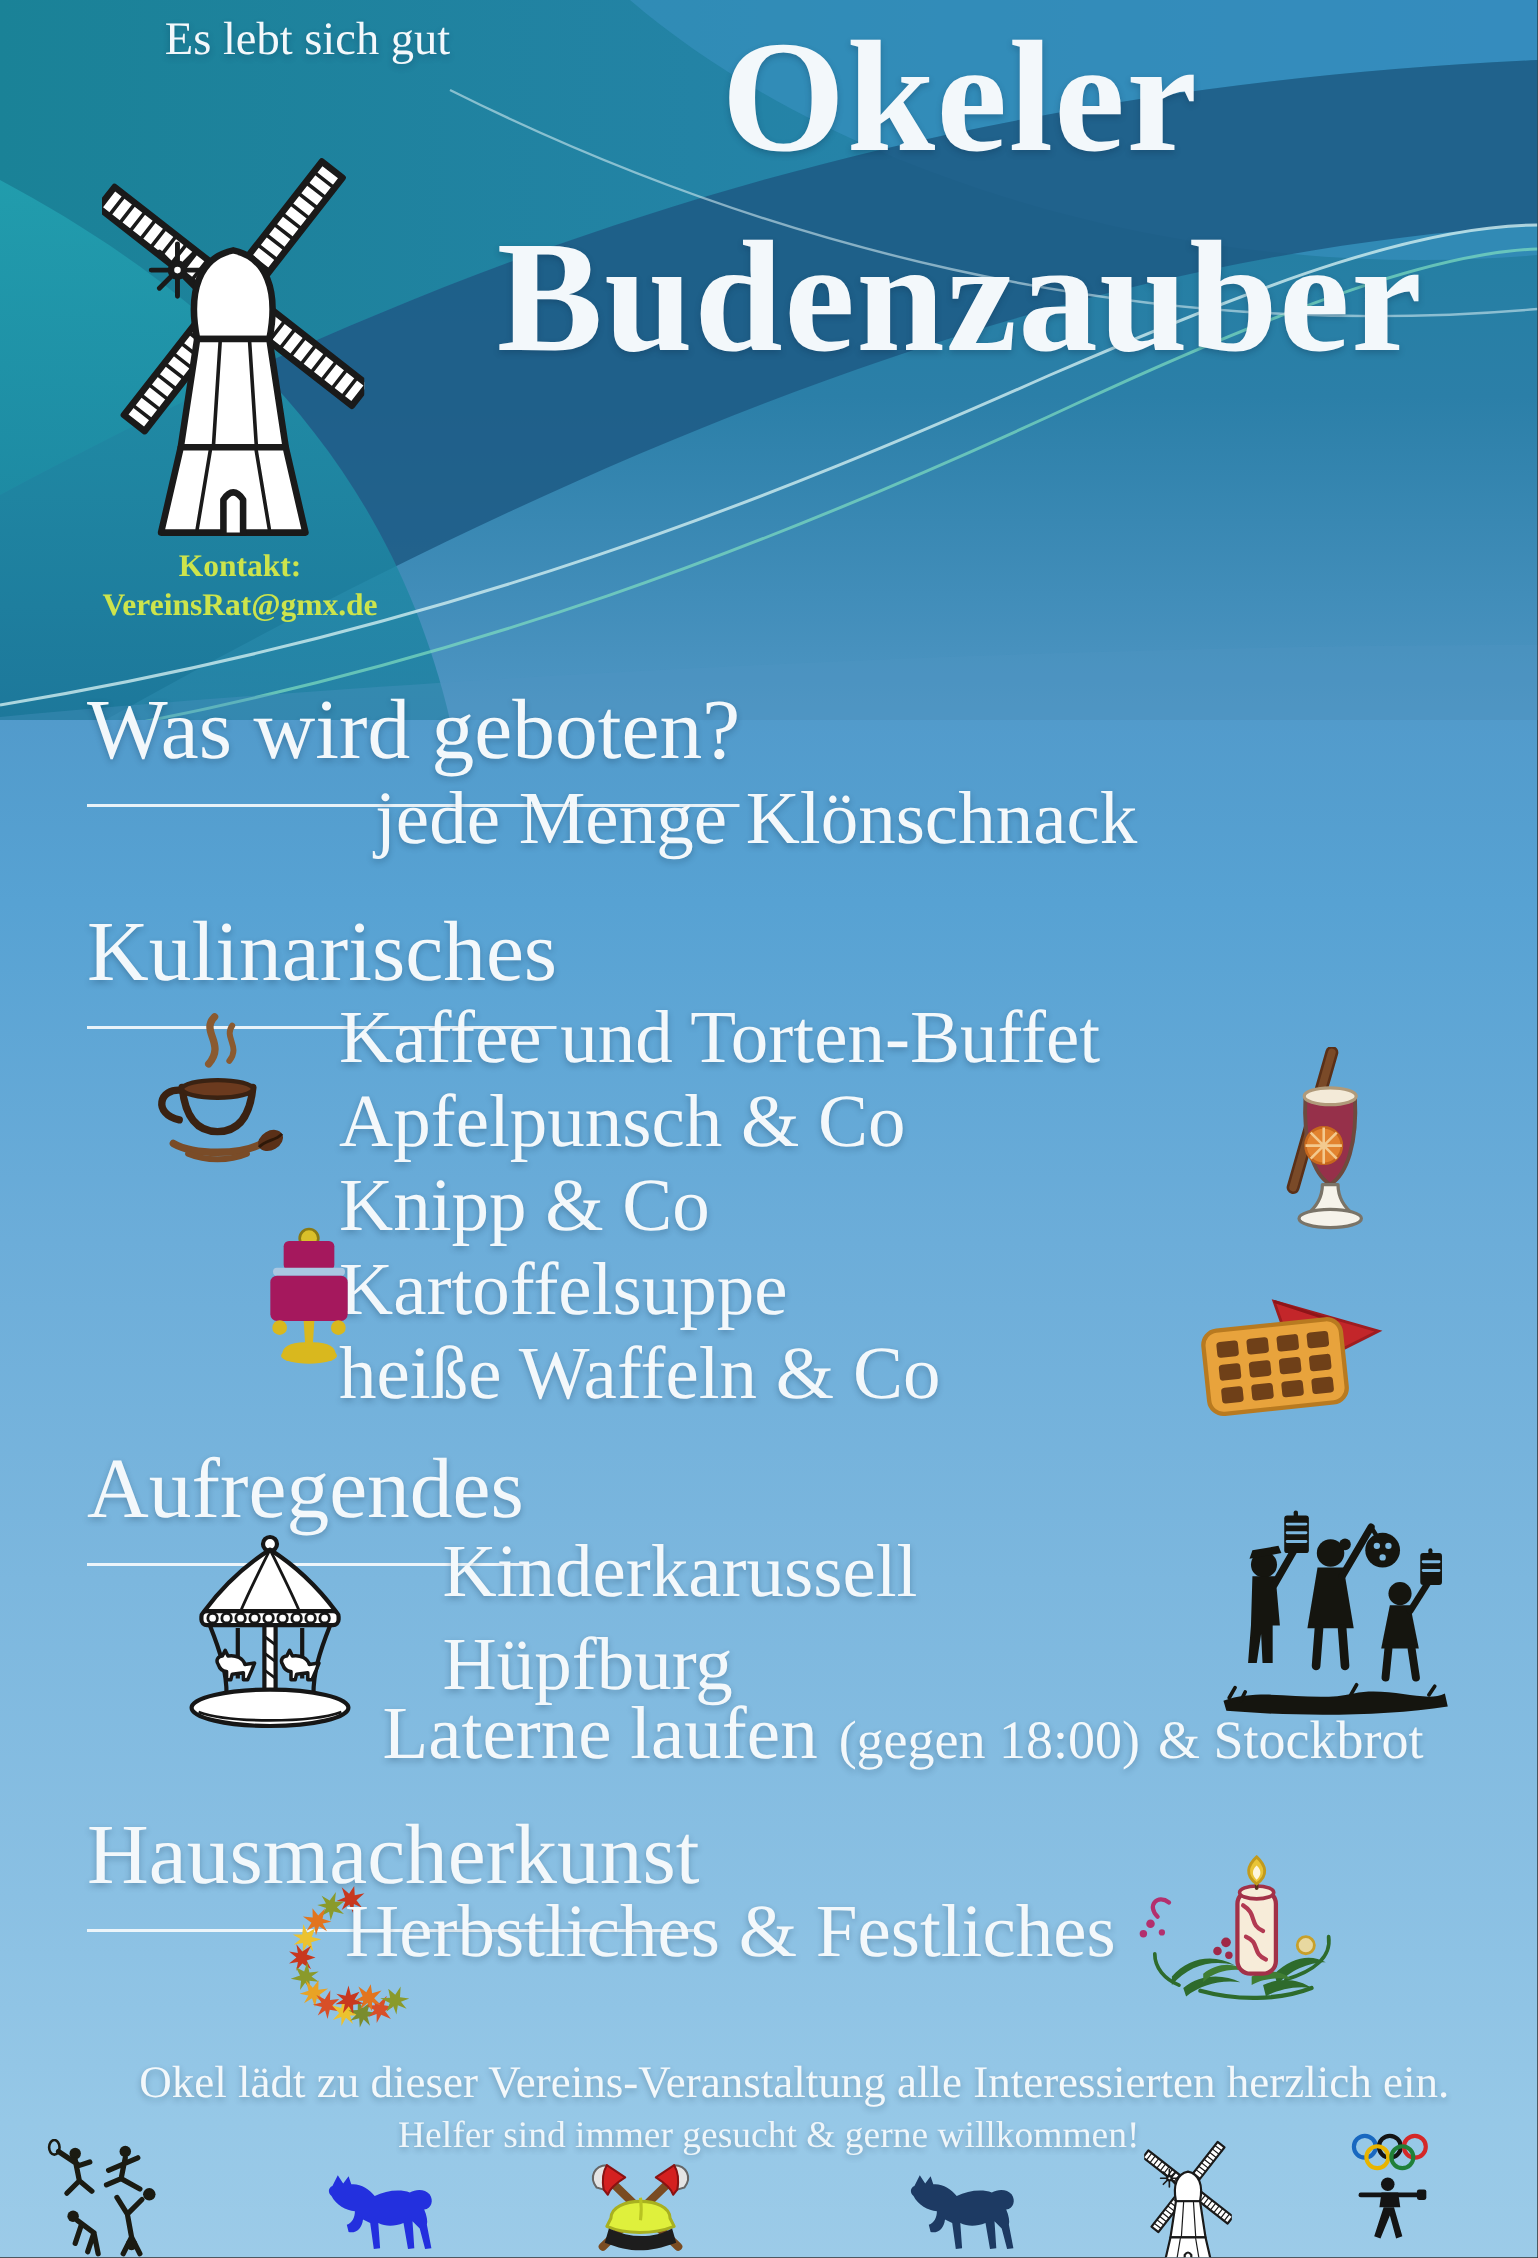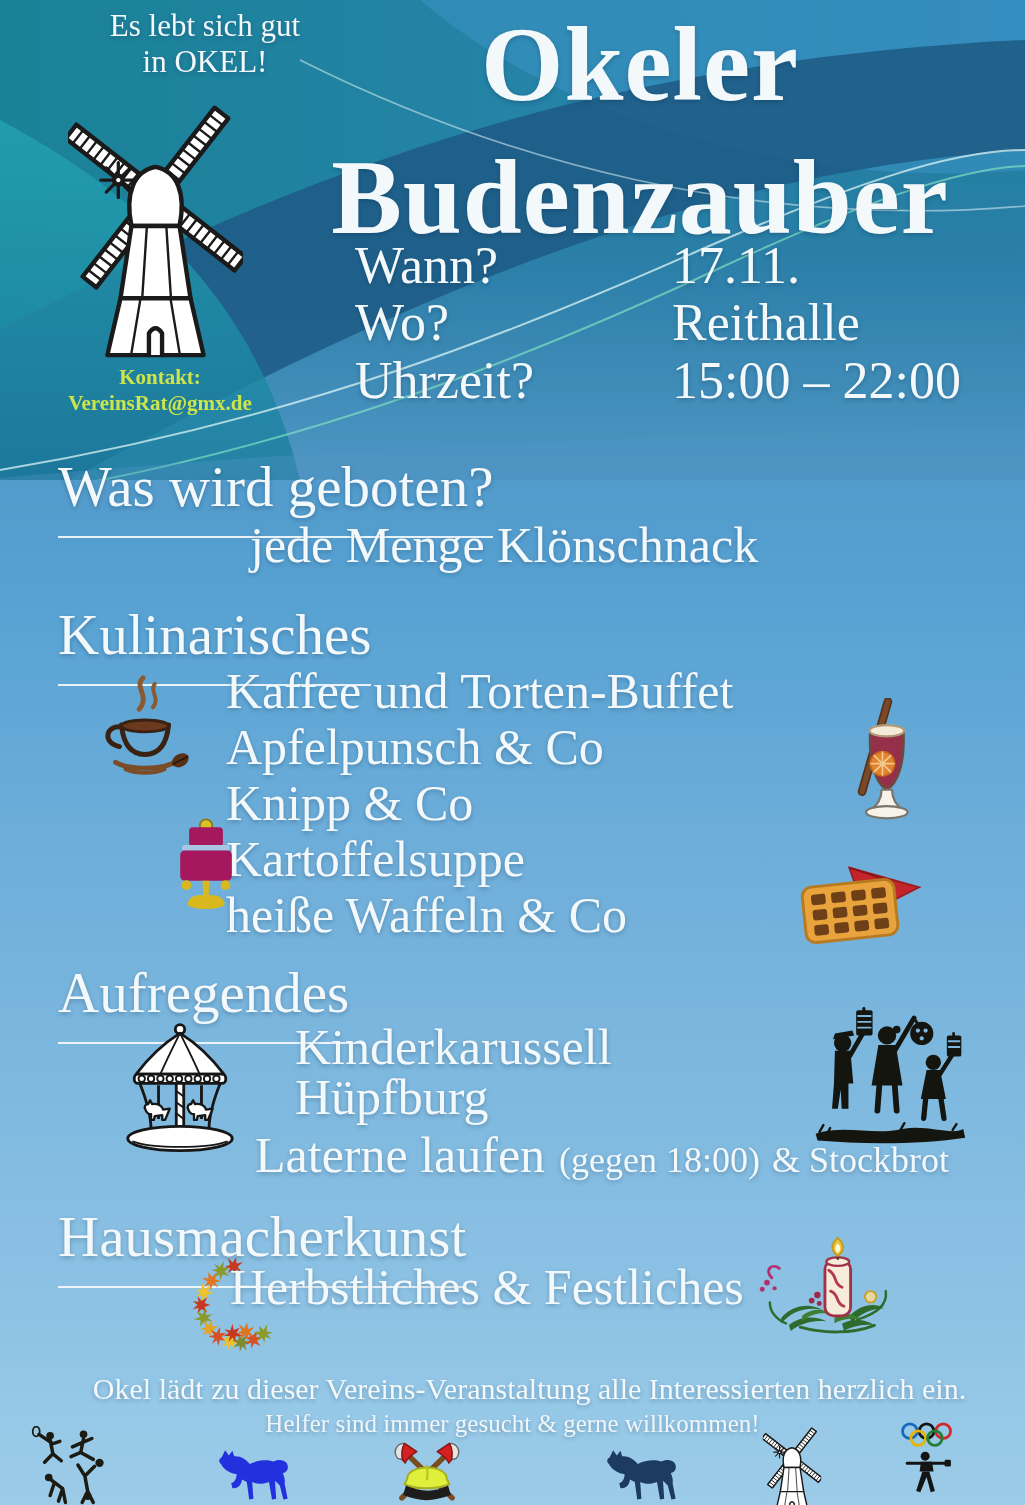--- a/index.html
+++ b/index.html
@@ -98,51 +98,36 @@
     <path d="M0,330 C300,170 600,60 1025,40 L1025,150 C700,170 380,300 0,520 Z" fill="#1d5a85" opacity="0.85"></path>
     <path d="M0,120 C150,200 260,310 300,480 L0,480 Z" fill="url(#gTealL)" opacity="0.8"></path>
     <path d="M0,470 C300,420 520,330 700,250 C850,185 950,150 1025,150" fill="none" stroke="#cfeef0" stroke-width="2" opacity="0.8"></path>
     <path d="M0,498 C300,452 540,352 720,268 C860,203 960,168 1025,166" fill="none" stroke="#7fdec0" stroke-width="2" opacity="0.7"></path>
     <path d="M300,60 C500,160 750,230 1025,206" fill="none" stroke="#dff3f6" stroke-width="1.6" opacity="0.55"></path>
     <path d="M0,480 L1025,480 L1025,430 C700,430 300,450 0,478 Z" fill="#4f96c4" opacity="0.35"></path>
   </svg>
 
   <div class="abs tagline softshadow" style="left:60px;top:8px;width:290px;font-family:Liberation Serif, serif;">
     <div>Es lebt sich gut</div>
-    <div>in OKEL!</div>
   </div>
 
   <svg class="abs" style="left:68px;top:82px" width="175" height="288" viewBox="0 0 160 260">
       <use href="#windmill"></use>
     </svg>
 
   <div class="abs contact" style="left:30px;top:364px;width:260px;">
     <div>Kontakt:</div>
     <div>VereinsRat@gmx.de</div>
   </div>
 
   <div class="abs title softshadow" style="left:260px;top:12px;width:760px;">
     <div>Okeler</div>
     <div style="margin-top:27px;">Budenzauber</div>
   </div>
 
-  <div class="abs qa softshadow" style="left:355px;top:240px;width:640px;">
-    <div style="position:relative;height:57px;">
-      <span>Wann?</span>
-      <span class="abs" style="left:317px;top:0">17.11.</span>
-    </div>
-    <div style="position:relative;height:58px;">
-      <span>Wo?</span>
-      <span class="abs" style="left:317px;top:0">Reithalle</span>
-    </div>
-    <div style="position:relative;height:58px;">
-      <span>Uhrzeit?</span>
-      <span class="abs" style="left:317px;top:0">15:00 – 22:00</span>
-    </div>
-  </div>
 
   <div class="abs heading softshadow" style="left:58px;top:458px;">Was wird geboten?</div>
   <div class="abs item softshadow" style="left:250px;top:520px;">jede Menge Klönschnack</div>
 
   <div class="abs heading softshadow" style="left:58px;top:606px;">Kulinarisches</div>
 
   <div class="abs center" style="left:226px;top:666px;width:645px;">
     <div class="item softshadow" style="margin-bottom:6px;">Kaffee und Torten-Buffet</div>
     <div class="item softshadow" style="margin-bottom:6px;">Apfelpunsch &amp; Co</div>
     <div class="item softshadow" style="margin-bottom:6px;">Knipp &amp; Co</div>
@@ -237,21 +222,21 @@
       <g stroke-width="2.5">
         <path d="M38,96 C36,93 38,90 41,90 L43,86 L45,90 C51,89 56,92 57,96 L64,95 L62,100 L59,107 L56,107 L56,102 L48,103 L47,107 L44,107 L44,101 C41,101 39,99 38,96 Z"></path>
         <path d="M84,96 C82,93 84,90 87,90 L89,86 L91,90 C97,89 102,92 103,96 L110,95 L108,100 L105,107 L102,107 L102,102 L94,103 L93,107 L90,107 L90,101 C87,101 85,99 84,96 Z"></path>
       </g>
       <ellipse cx="75" cy="127" rx="56" ry="13"></ellipse>
       <path fill="none" stroke-width="2" d="M24,130 C46,138 104,138 126,130"></path>
     </g>
   </svg>
 
   <div class="abs center" style="left:295px;top:1022px;width:510px;">
-    <div class="item softshadow" style="margin-bottom:0;">Kinderkarussell</div>
+    <div class="item softshadow" style="margin-bottom:12px;">Kinderkarussell</div>
     <div class="item softshadow">Hüpfburg</div>
   </div>
 
   <div class="abs center softshadow" style="left:255px;top:1130px;width:700px;">
     <span class="item">Laterne laufen</span>
     <span class="note" style="margin-left:10px;">(gegen 18:00)</span>
     <span class="note" style="margin-left:8px;">&amp; Stockbrot</span>
   </div>
 
   <svg class="abs" style="left:806px;top:998px" width="164" height="150" viewBox="0 0 170 150">

